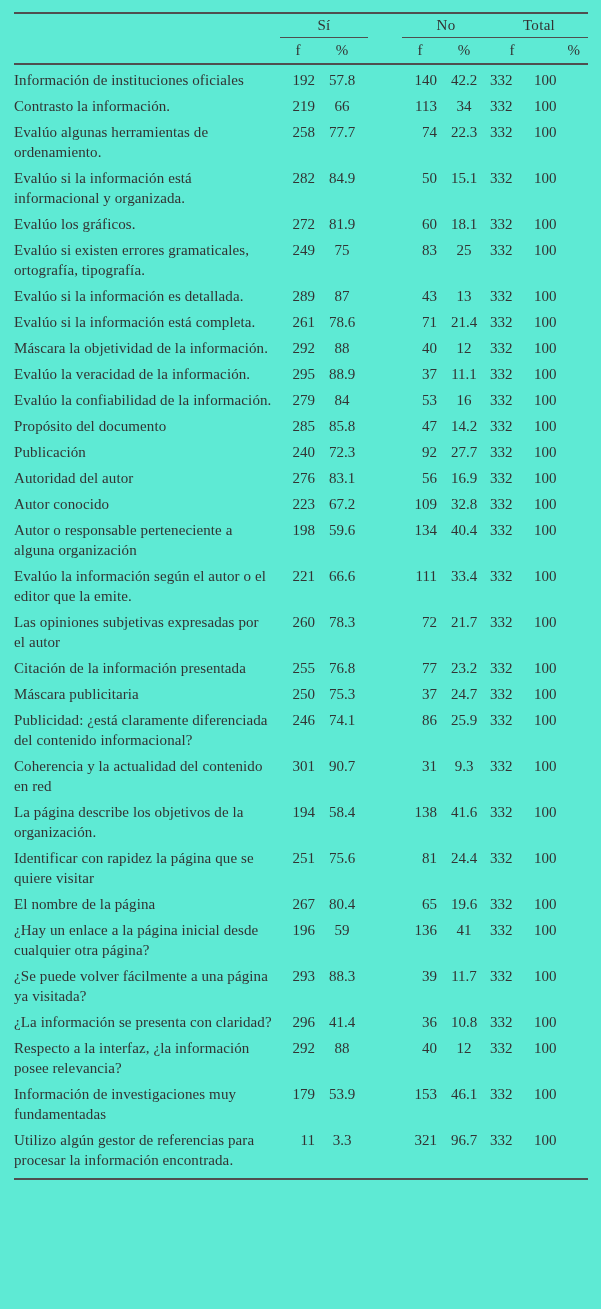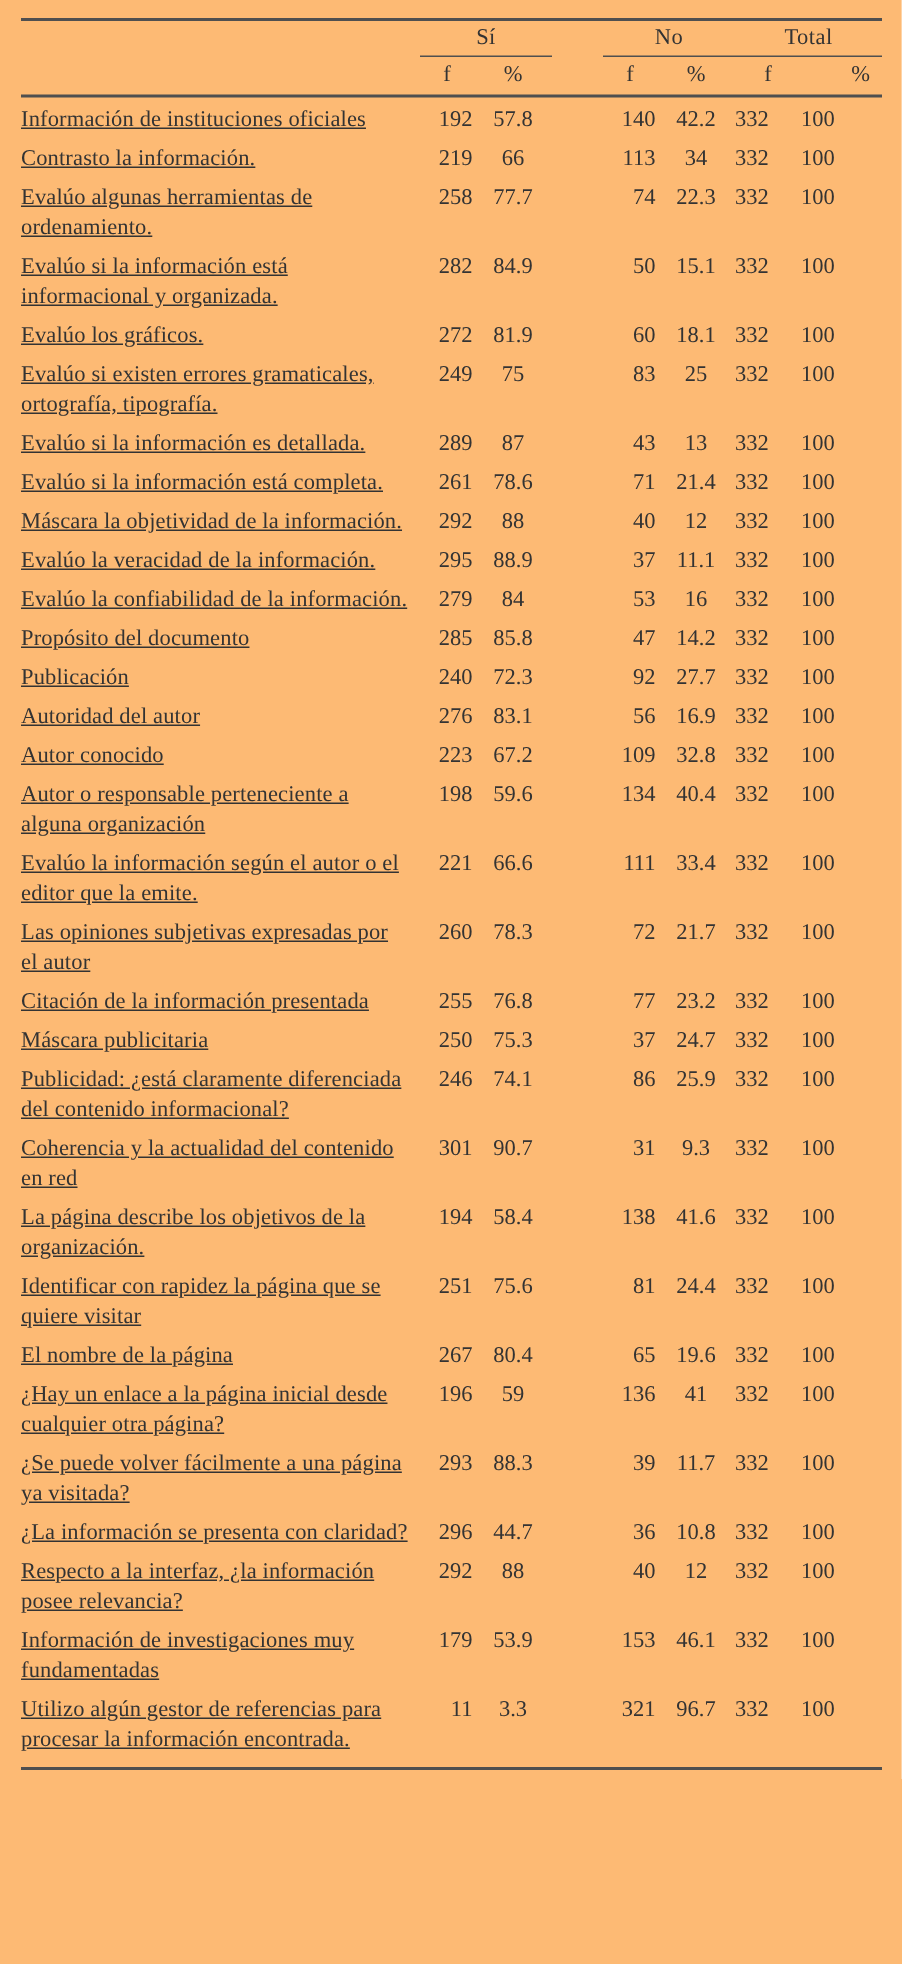--- a/index.html
+++ b/index.html
@@ -9,21 +9,21 @@
     width: 601px;
   }
   body {
     font-family: "Liberation Serif", "DejaVu Serif", serif;
     color: #333333;
     -webkit-font-smoothing: antialiased;
   }
   .page {
     width: 601px;
     height: 1309px;
-    background: #fdba74;
+    background: #5eead4;
     box-sizing: border-box;
     padding: 12px 13px 0 14px;
   }
   table.freq {
     width: 574px;
     table-layout: fixed;
     border-collapse: collapse;
     border-top: 2px solid #4f4f4f;
     border-bottom: 2px solid #4f4f4f;
     font-size: 15px;
@@ -60,21 +60,20 @@
 
   tbody td {
     vertical-align: top;
     padding: 2px 0 4px 0;
     line-height: 20px;
   }
   tbody td.lbl {
     text-align: left;
     padding-right: 8px;
     letter-spacing: 0.1px;
-    text-decoration: underline;
   }
   tbody td.num-f  { text-align: right; padding-right: 1px; }
   tbody td.num-p  { text-align: center; }
   tbody td.num-tf { padding-right: 1px; }
   tbody td.num-tp { text-align: left; padding-right: 6px; }
   tbody td.gap    { }
   tbody tr:first-child td { padding-top: 5px; }
   tbody tr:last-child td  { padding-bottom: 8px; }
 </style>
 </head>
@@ -378,21 +377,21 @@
           <td class="num-p">88.3</td>
           <td class="gap"></td>
           <td class="num-f">39</td>
           <td class="num-p">11.7</td>
           <td class="num-tf">332</td>
           <td class="num-tp">100</td>
         </tr>
         <tr>
           <td class="lbl">¿La información se presenta con claridad?</td>
           <td class="num-f">296</td>
-          <td class="num-p">44.7</td>
+          <td class="num-p">41.4</td>
           <td class="gap"></td>
           <td class="num-f">36</td>
           <td class="num-p">10.8</td>
           <td class="num-tf">332</td>
           <td class="num-tp">100</td>
         </tr>
         <tr>
           <td class="lbl">Respecto a la interfaz, ¿la información posee relevancia?</td>
           <td class="num-f">292</td>
           <td class="num-p">88</td>

